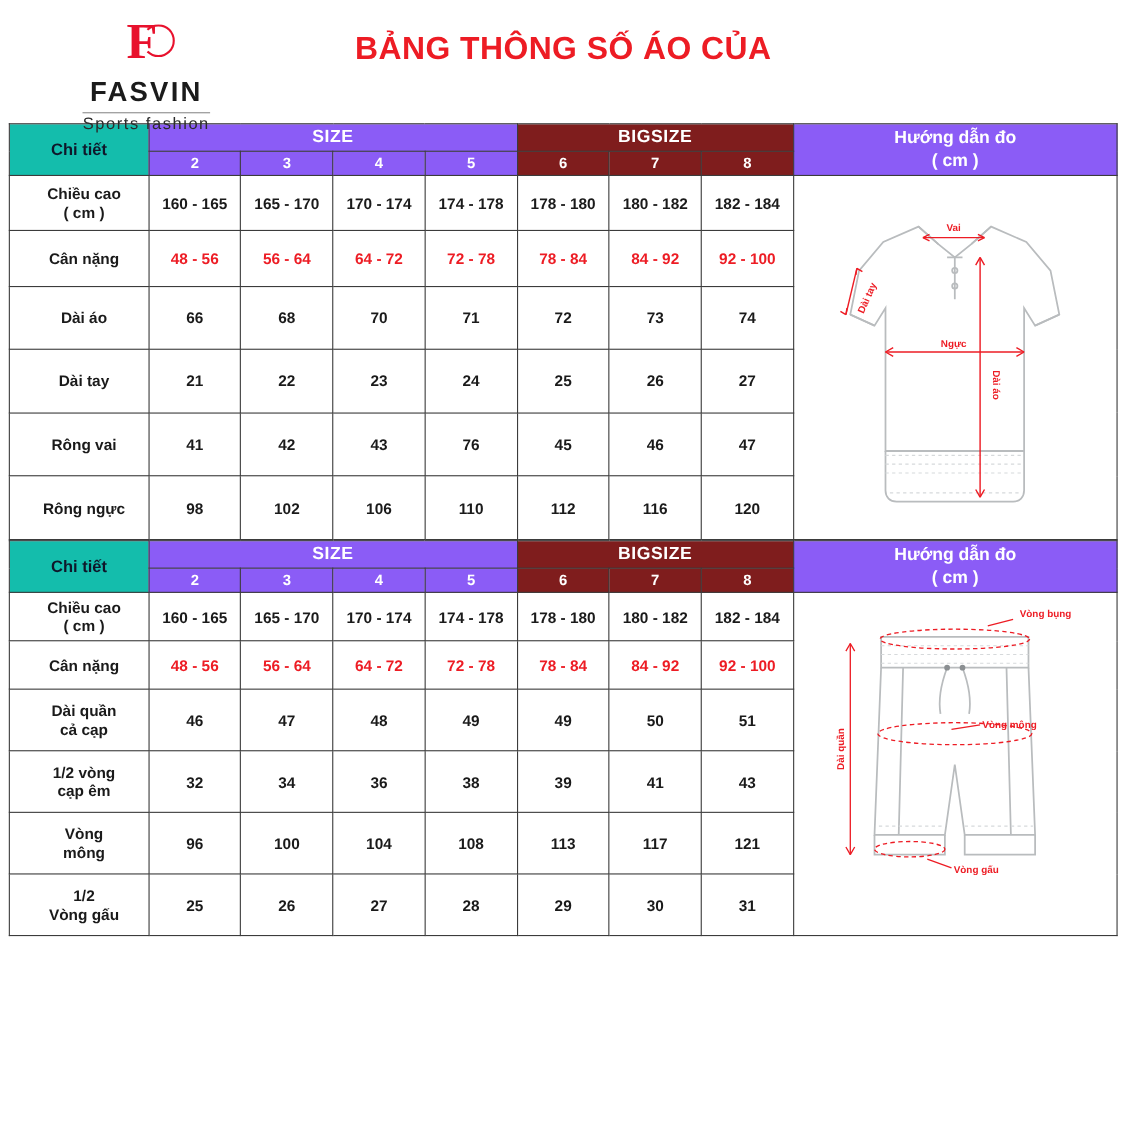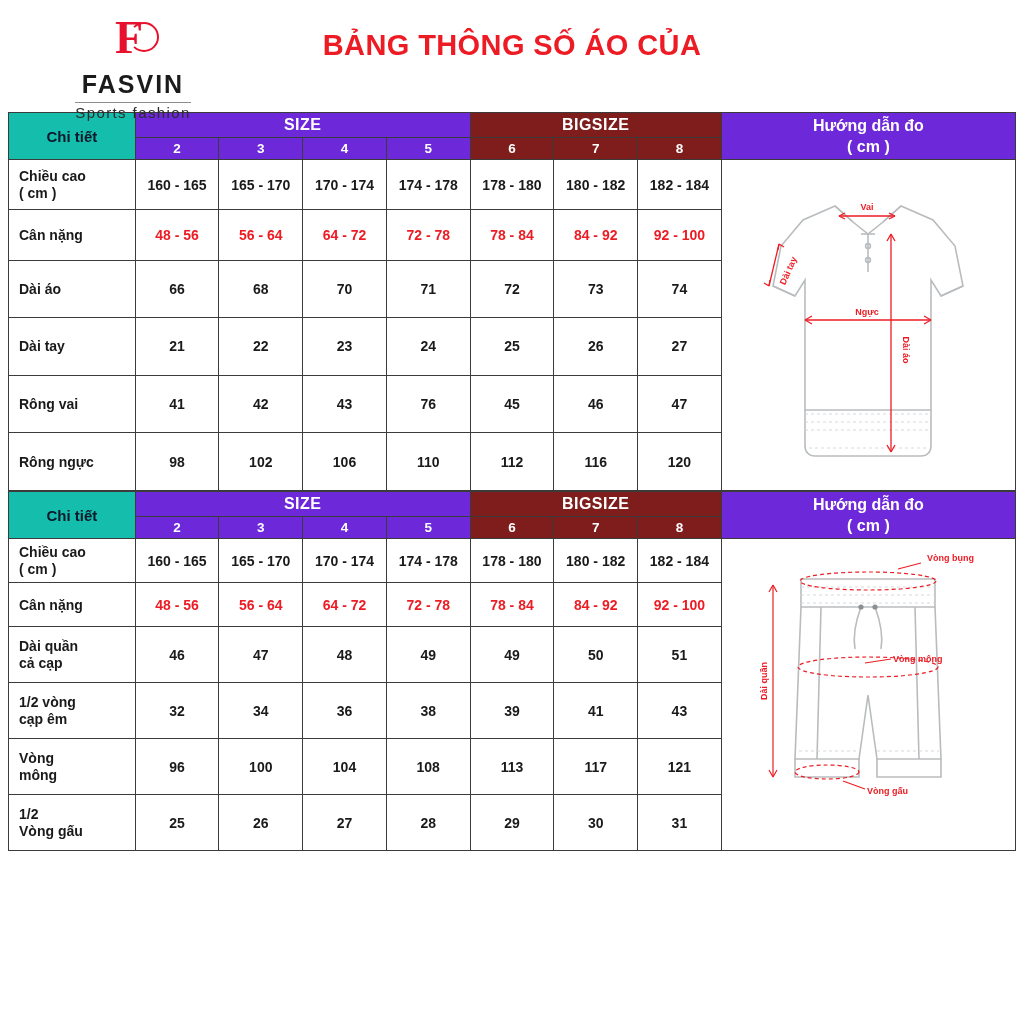--- a/index.html
+++ b/index.html
@@ -85,30 +85,30 @@
     width: 1008px;
     table-layout: fixed;
   }
   td, th {
     border: 1px solid #3b3b3b;
     text-align: center;
     font-size: 13.5px;
     font-weight: bold;
     padding: 2px 1px;
   }
-  .teal { background: #6d28d9; color: #ffffff; }
+  .teal { background: #8b5cf6; color: #ffffff; }
   .orange { background: #7f1d1d; color: #ffffff; }
   .hdr-label {
     background: #14bdac; color: #0f172a;
     font-size: 15px;
   }
   .grp { font-size: 16px; letter-spacing: .5px; }
   .guide-head { font-size: 16px; line-height: 21px; }
   .rowlabel {
-    text-align: left;
+    text-align: center;
     padding-left: 10px;
     font-size: 14px;
     font-weight: bold;
   }
   .rowlabel.two { line-height: 17px; }
   .red { color: #ed1c24; }
   .num { font-size: 14px; }
 
   
   col.c0 { width: 112px; }

